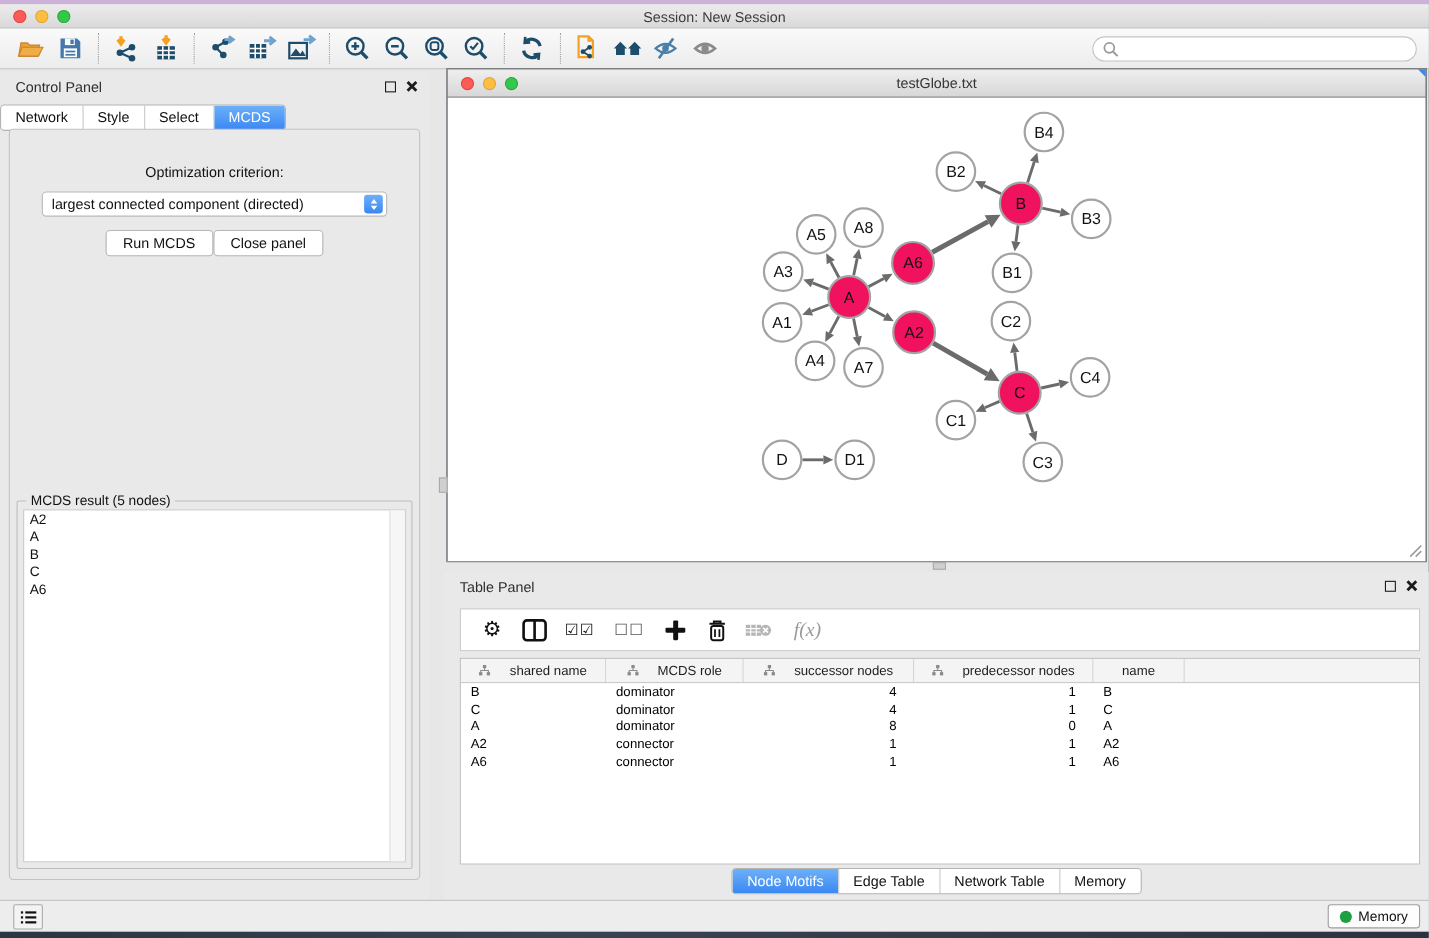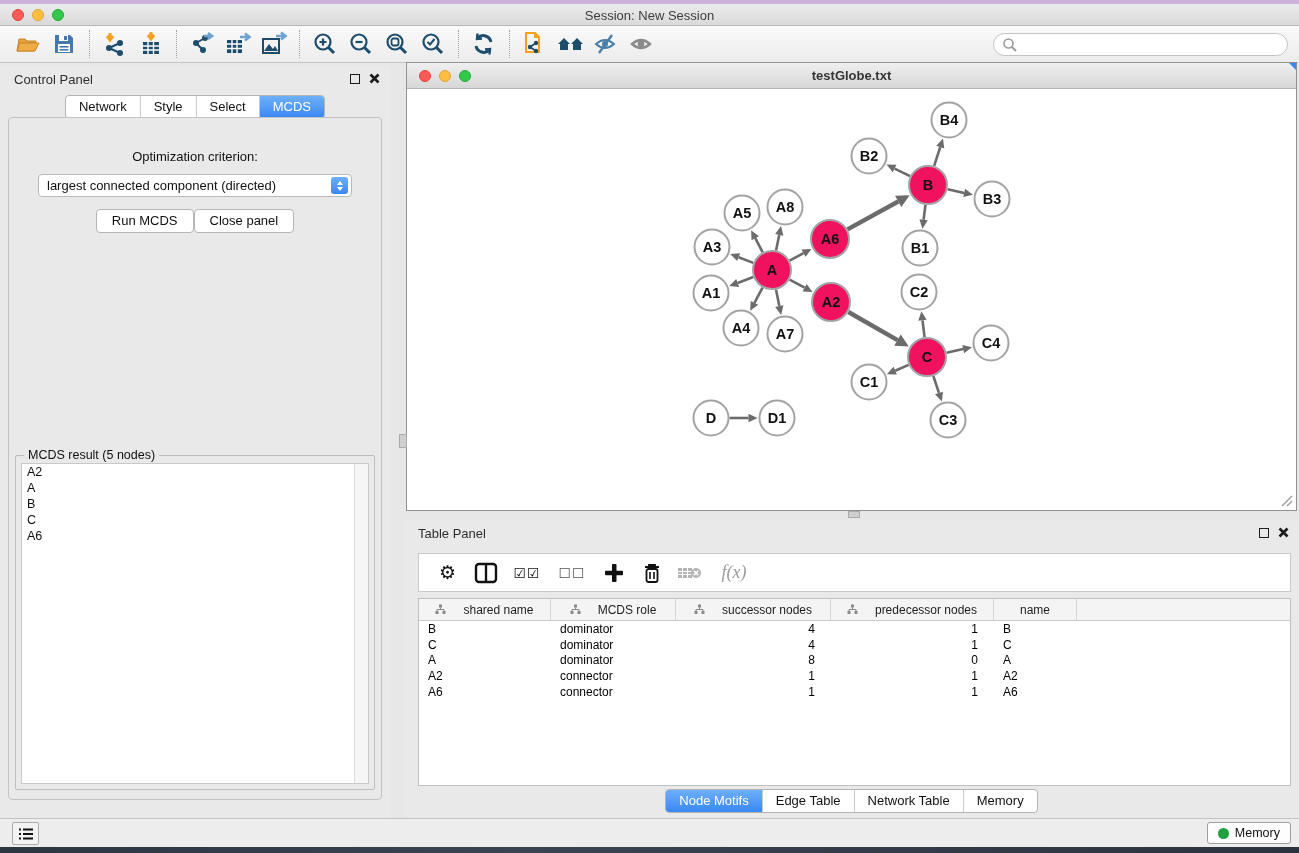--- a/index.html
+++ b/index.html
@@ -26,37 +26,37 @@
   .panel-hdr{position:absolute;left:0;top:0;width:100%;height:26px;}
   .panel-title{position:absolute;left:14px;top:6px;font-size:13px;color:#2e2e2e;}
   .panel-ctls{position:absolute;right:10px;top:7px;display:flex;gap:9px;align-items:center;}
   .float-ico{width:10px;height:10px;border:1.5px solid #1c1c1c;display:inline-block;}
   
   .control-panel{position:absolute;left:0;top:66px;width:390px;height:752px;background:#e9e9e9;}
   .segctl{display:inline-flex;border:1px solid #b3b3b3;border-radius:4px;overflow:hidden;background:#fff;}
   .segctl .seg{padding:3px 13px 4px;font-size:13px;color:#111;border-right:1px solid #c9c9c9;white-space:nowrap;}
   .segctl .seg:last-child{border-right:none;}
   .segctl .seg.active{background:linear-gradient(#6db0f8,#3a87f4);color:#fff;}
-  .cp-tabs-row{position:absolute;left:0;top:29px;width:100%;text-align:center;}
+  .cp-tabs-row{position:absolute;left:0;top:29px;width:100%;text-align:left;}
   .cp-content{position:absolute;left:8px;top:51px;width:374px;height:683px;border:1px solid #c3c3c3;border-radius:4px;background:#e9e9e9;}
   .opt-label{margin-top:31px;text-align:center;font-size:13px;color:#111;}
   .select-box{position:relative;margin:10px auto 0;width:314px;height:23px;background:#fff;border:1px solid #b9b9b9;border-radius:4px;display:flex;align-items:center;}
   .select-box .sel-text{flex:1;font-size:13px;padding-left:8px;color:#111;white-space:nowrap;overflow:hidden;}
   .stepper{width:17px;height:17px;margin-right:3px;border-radius:3px;background:linear-gradient(#6db0f8,#3a87f4);display:flex;flex-direction:column;align-items:center;justify-content:center;gap:2px;}
   .arr-up{width:0;height:0;border-left:3.5px solid transparent;border-right:3.5px solid transparent;border-bottom:4px solid #fff;}
   .arr-dn{width:0;height:0;border-left:3.5px solid transparent;border-right:3.5px solid transparent;border-top:4px solid #fff;}
   .btn-row{margin-top:12px;text-align:center;display:flex;justify-content:center;}
   .push-btn{background:#fff;border:1px solid #b5b5b5;border-radius:4px;font-size:13px;padding:3px 15px 4px;color:#111;}
   .groupbox{position:absolute;left:6px;right:6px;top:337px;bottom:9px;border:1px solid #bdbdbd;border-radius:2px;}
   .group-title{position:absolute;left:8px;top:-8px;background:#e9e9e9;padding:0 4px;font-size:12.5px;color:#111;}
   .result-list{position:absolute;left:5px;right:5px;top:7px;bottom:5px;background:#fff;border:1px solid #c9c9c9;}
   .result-scroll{position:absolute;right:0;top:0;bottom:0;width:14px;background:#f6f6f6;border-left:1px solid #ddd;}
   .result-item{font-size:12.5px;color:#111;padding:1.5px 0 1.5px 5px;line-height:13px;}
   
-  .net-window{position:absolute;left:406px;top:62px;width:891px;height:449px;background:#0f172a;border:1px solid #919191;font-weight:bold;}
+  .net-window{position:absolute;left:406px;top:62px;width:891px;height:449px;background:#0f172a;border:1px solid #919191;}
   .net-titlebar{position:absolute;left:0;top:0;width:100%;height:26px;background:linear-gradient(#efefef,#d7d7d7);border-bottom:1px solid #b5b5b5;}
   .net-title{position:absolute;left:0;right:0;top:5px;text-align:center;font-size:13px;color:#353535;}
   .net-canvas{position:absolute;left:0;top:26px;width:889px;height:421px;background:#fff;}
   .net-corner{position:absolute;right:0;top:0;width:0;height:0;border-left:7px solid transparent;border-top:7px solid #3a87f4;}
   .resize-grip{position:absolute;right:3px;bottom:3px;width:12px;height:12px;}
   .scroll-thumb-v{position:absolute;left:-8px;top:371px;width:8px;height:14px;background:#cfcfcf;border:1px solid #aaa;}
   .scroll-thumb-h{position:absolute;left:441px;bottom:-8px;width:12px;height:7px;background:#cfcfcf;border:1px solid #aaa;}
   
   .table-panel{position:absolute;left:404px;top:520px;width:895px;height:298px;background:#e9e9e9;}
   .tp-toolbar{position:absolute;left:14px;top:33px;width:873px;height:39px;background:#fff;border:1px solid #c9c9c9;display:flex;align-items:center;padding-left:12px;gap:5px;}

